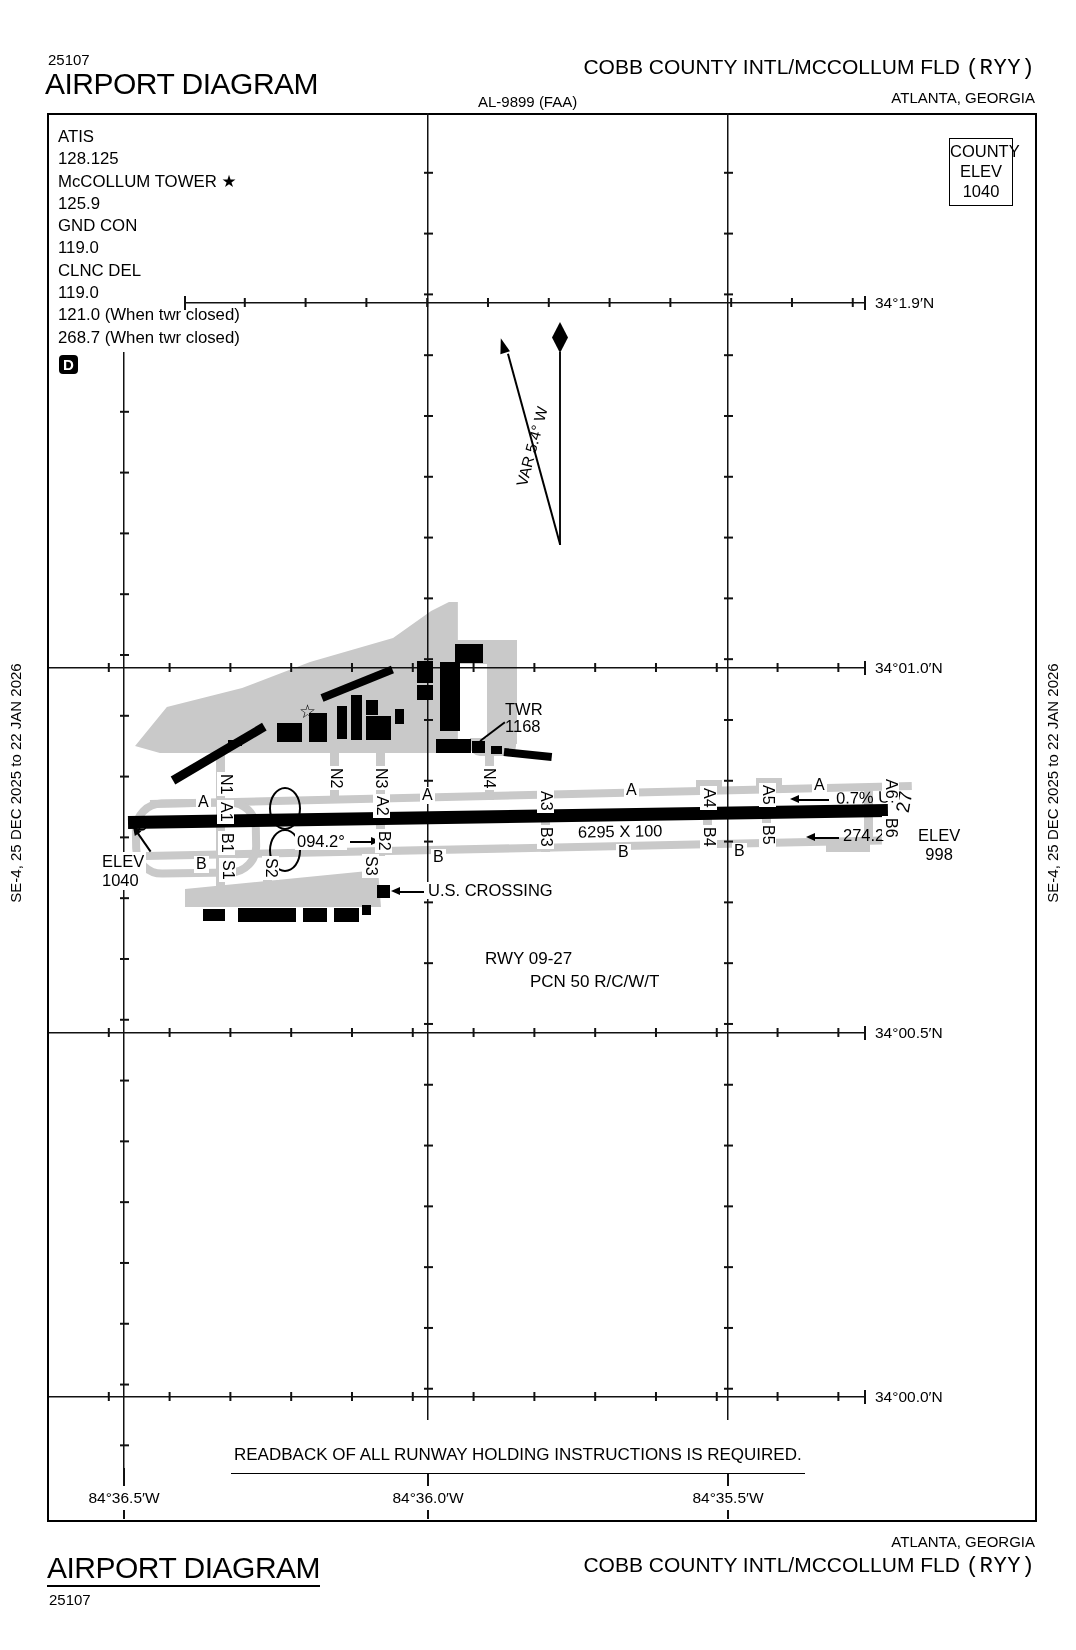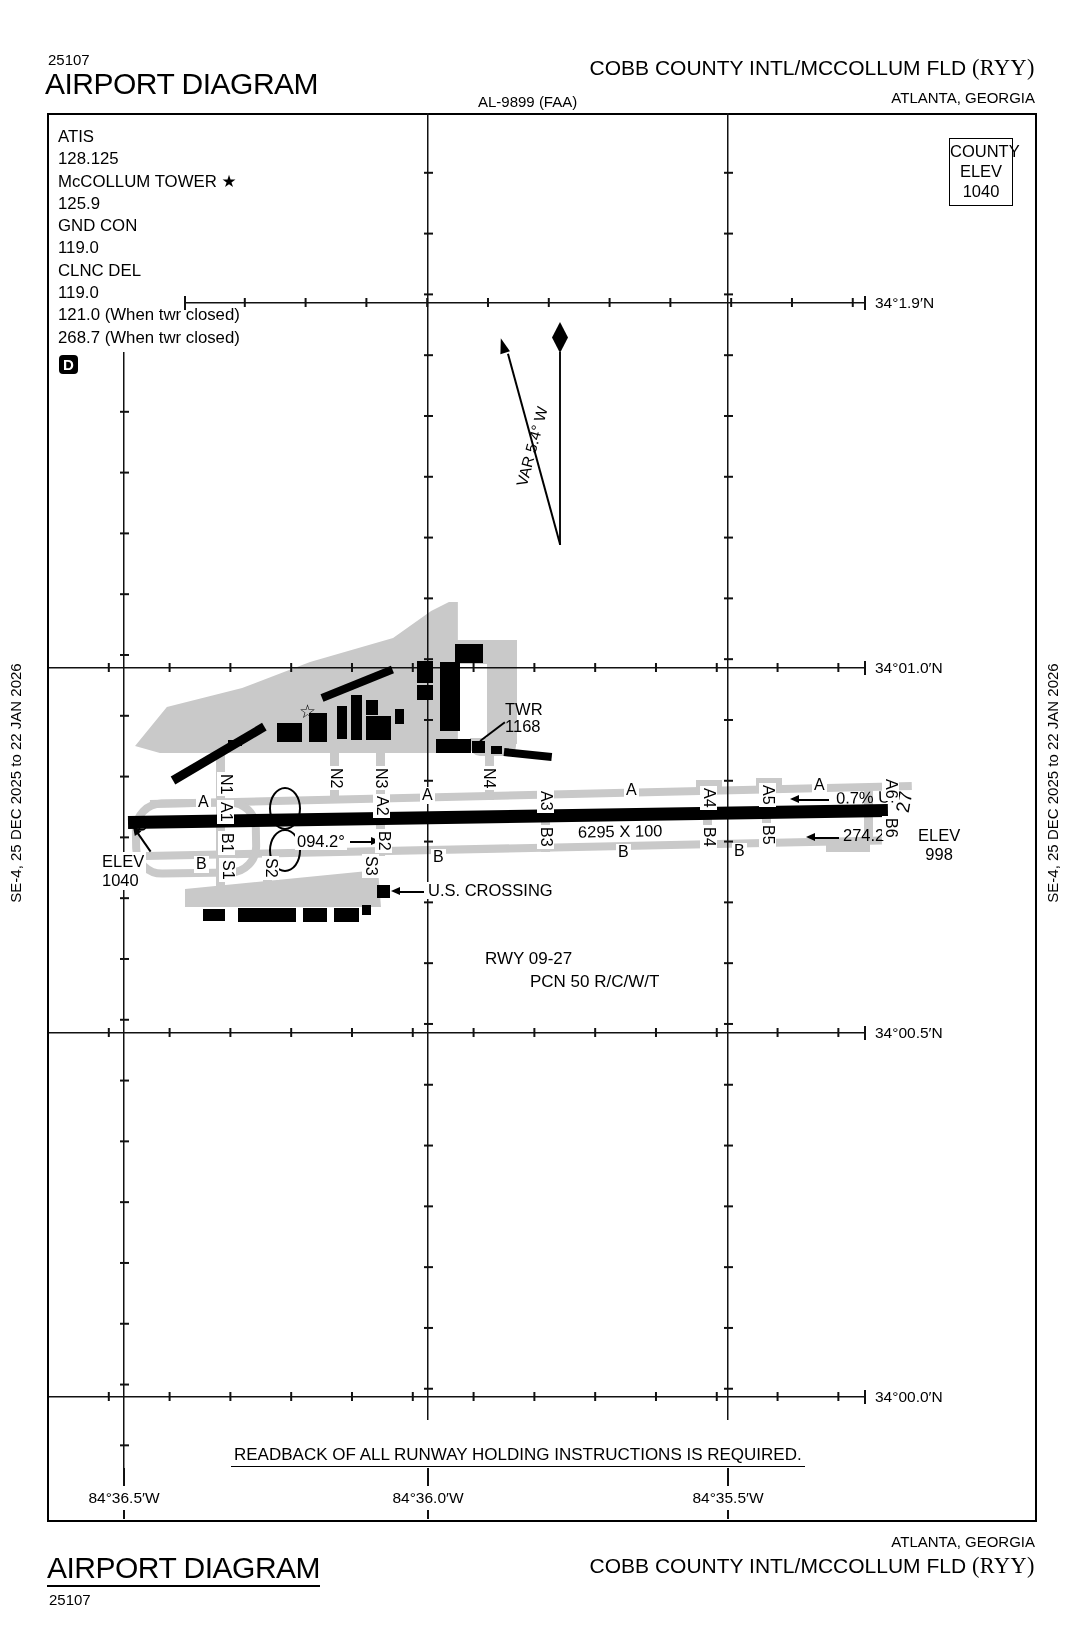--- a/index.html
+++ b/index.html
@@ -34,21 +34,21 @@
   .lbl{position:absolute;white-space:nowrap;font-size:16.5px;line-height:1.06;z-index:8}
   .halo{background:#fff;padding:0 2px}
   .rot{transform:rotate(90deg);transform-origin:0 0}
   .latlbl{position:absolute;font-size:15.5px;white-space:nowrap;z-index:8;background:#fff;padding-left:3px}
   .lonlbl{position:absolute;font-size:15.5px;white-space:nowrap;z-index:8;width:90px;text-align:center;background:#fff}
   .comms{position:absolute;left:58px;top:126px;font-size:16.8px;line-height:22.3px;z-index:8;white-space:nowrap}
   .dbox{position:absolute;left:59px;top:355px;width:19px;height:19px;background:#000;color:#fff;border-radius:4px;
         font-weight:bold;font-size:15px;text-align:center;line-height:19px;z-index:8}
   .febox{position:absolute;left:949px;top:138px;width:62px;height:64px;border:1.8px solid #000;text-align:center;
          font-size:16.5px;line-height:20px;padding-top:2px;z-index:8;background:#fff}
-  .serif{font-family:Liberation Serif, serif;font-size:1.06em;letter-spacing:.5px}
+  .serif{font-family:Liberation Mono, monospace;font-size:1.06em;letter-spacing:.5px}
   .h-num{left:48px;top:52px;font-size:15px}
   .h-title{left:45px;top:68px;font-size:30px;letter-spacing:-.5px}
   .h-al{left:478px;top:94px;font-size:15px}
   .h-name{right:41px;top:56px;font-size:21px;text-align:right}
   .h-city{right:41px;top:90px;font-size:15px;text-align:right}
   .f-city{right:41px;top:1534px;font-size:15px;text-align:right}
   .f-name{right:41px;top:1554px;font-size:21px;text-align:right}
   .f-title{left:47px;top:1552px;font-size:30px;letter-spacing:-.5px;border-bottom:2.5px solid #000;padding-bottom:1px}
   .f-num{left:49px;top:1592px;font-size:15px}
   .margin-txt{position:absolute;width:300px;height:30px;line-height:30px;text-align:center;font-size:15px;
@@ -251,21 +251,21 @@
   <div class="lbl halo" style="left:624px;top:782px;font-size:16px">A</div>
   <div class="lbl halo" style="left:812px;top:777px;font-size:16px">A</div>
   <div class="lbl halo" style="left:194px;top:856px;font-size:16px">B</div>
   <div class="lbl halo" style="left:431px;top:849px;font-size:16px">B</div>
   <div class="lbl halo" style="left:616px;top:844px;font-size:16px">B</div>
   <div class="lbl halo" style="left:732px;top:843px;font-size:16px">B</div>
 
   <div class="lbl" style="left:485px;top:950px;font-size:17px">RWY 09-27</div>
   <div class="lbl" style="left:530px;top:973px;font-size:17px">PCN 50 R/C/W/T</div>
 
-  <div class="caut" style="left:231px;top:1445px;border-bottom:1.5px solid #000;padding-bottom:1px">READBACK OF ALL RUNWAY HOLDING INSTRUCTIONS IS REQUIRED.</div>
+  <div class="caut" style="left:231px;top:1445px;border-bottom:1.5px solid #000;padding-bottom:8px">READBACK OF ALL RUNWAY HOLDING INSTRUCTIONS IS REQUIRED.</div>
 
   <div class="lbl f-city">ATLANTA, GEORGIA</div>
   <div class="lbl f-name">
     <span>COBB COUNTY INTL/MCCOLLUM FLD</span>
     <span class="serif">(RYY)</span>
   </div>
   <div class="lbl f-title">AIRPORT DIAGRAM</div>
   <div class="lbl f-num">25107</div>
 
 </div>

